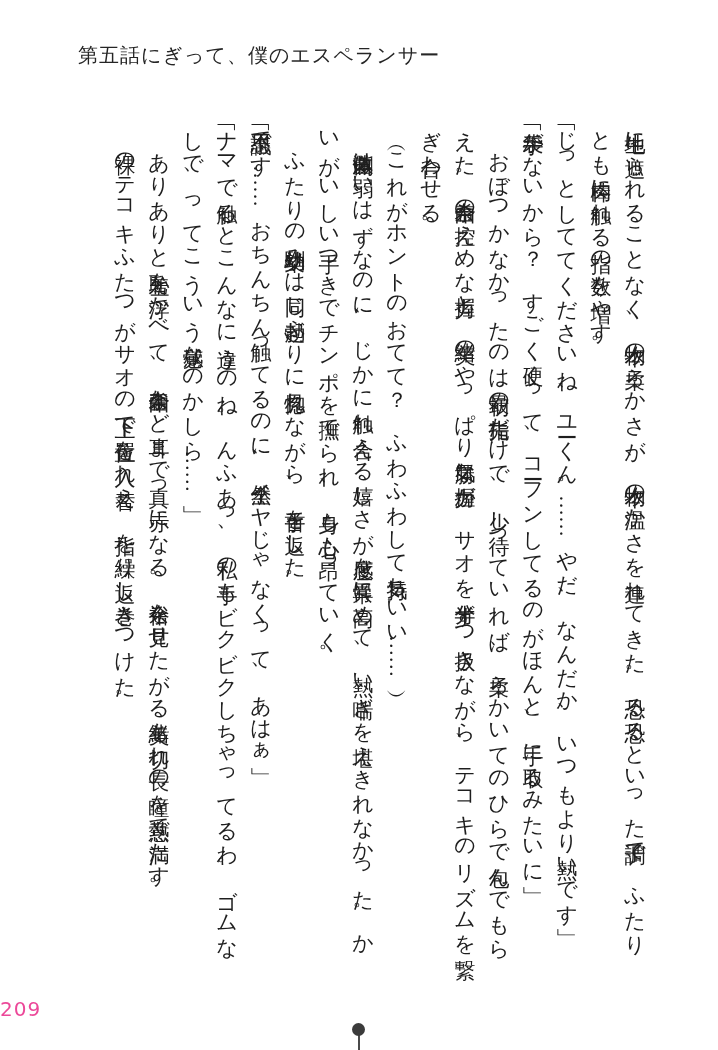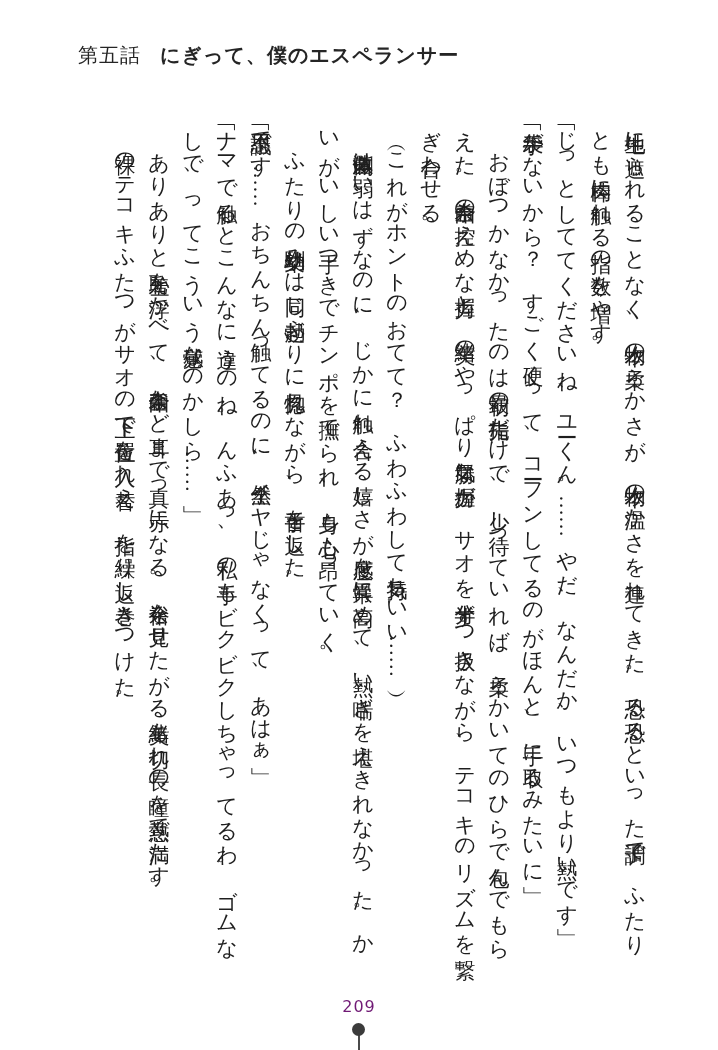--- a/index.html
+++ b/index.html
@@ -19,22 +19,20 @@
   .chapter-header {
     position: absolute;
     left: 78px;
     top: 42px;
     font-size: 20px;
     color: #252525;
     letter-spacing: 1px;
     white-space: nowrap;
   }
   .chapter-header .chapter-title {
-    margin-left: 19px;
-    font-weight: bold;
   }
   .body-text {
     position: absolute;
     top: 117px;
     right: 66px;
     height: 840px;
     writing-mode: vertical-rl;
     -webkit-writing-mode: vertical-rl;
     text-orientation: mixed;
     font-size: 21px;
@@ -51,25 +49,24 @@
     text-indent: 0;
   }
   .body-text p.para.indent {
     text-indent: 21px;
   }
   .page-number {
     position: absolute;
     top: 997px;
     left: 0;
     width: 100%;
-    text-align: center;
     font-family: "DejaVu Sans", sans-serif;
-    font-size: 16px;
+    font-size: 20px;
     letter-spacing: 1px;
-    color: #701a75;
+    color: #ec4899;
   }
   .pin-marker {
     position: absolute;
     left: 351px;
     top: 1023px;
     width: 16px;
     height: 27px;
   }
   .pin-marker .pin-dot {
     position: absolute;

